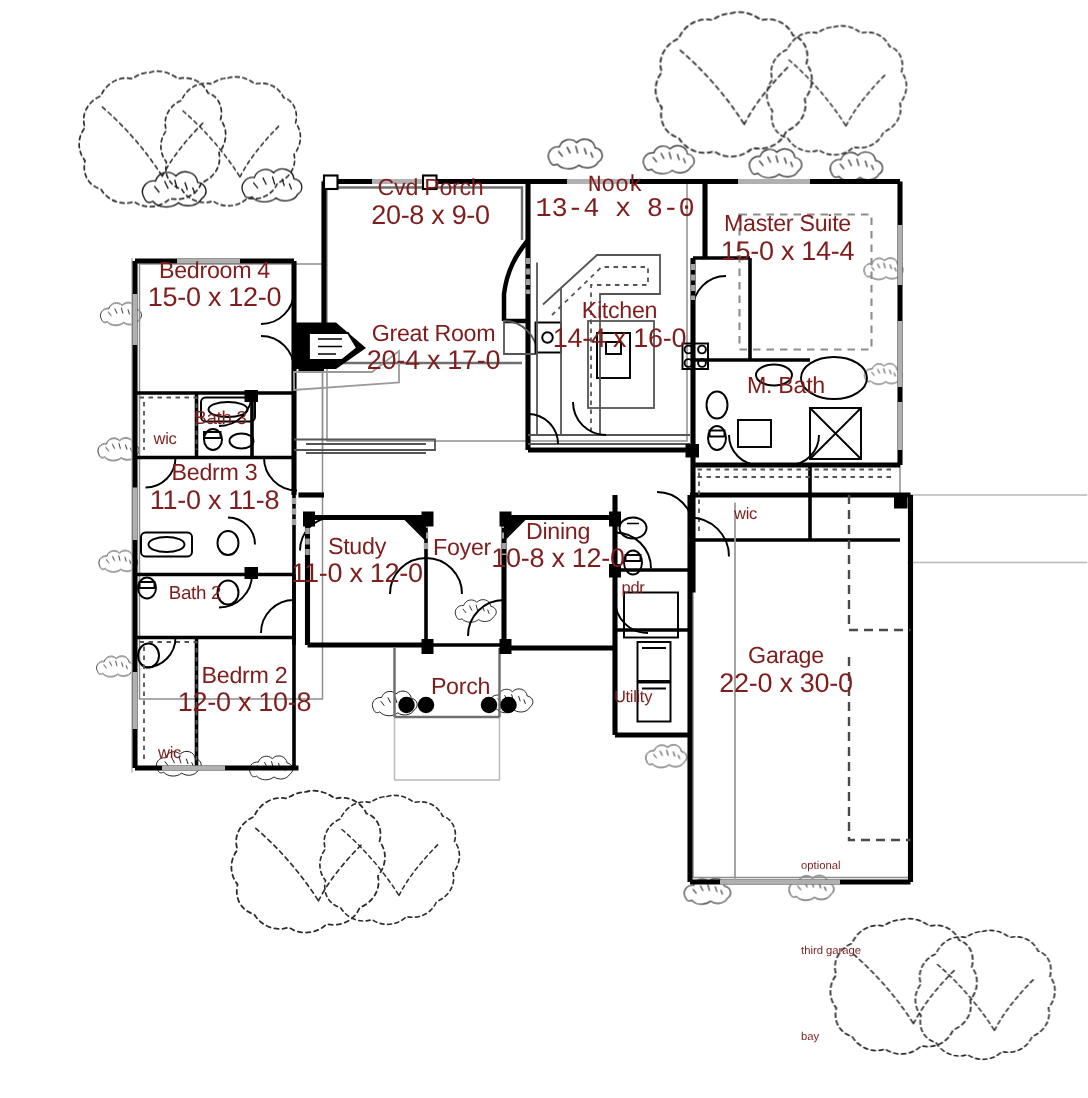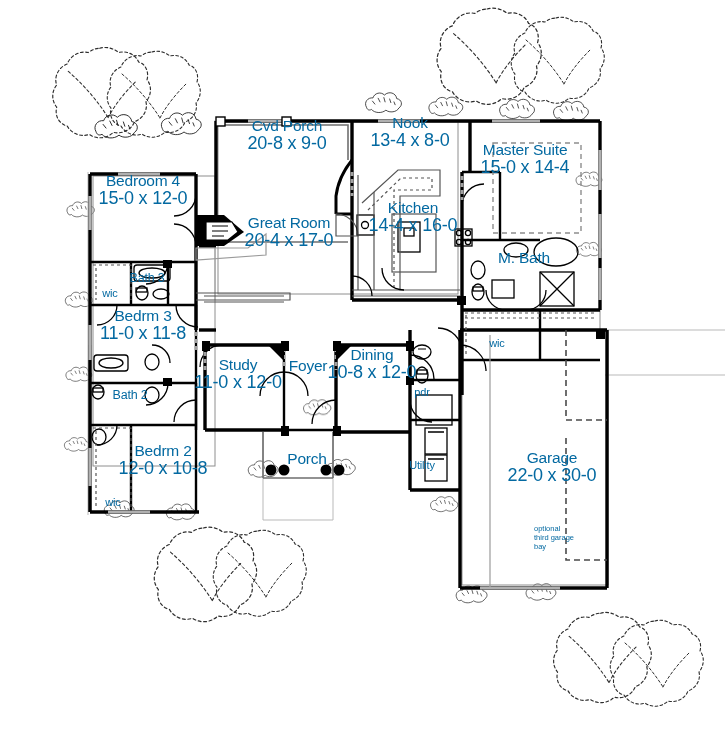--- a/index.html
+++ b/index.html
@@ -3,27 +3,27 @@
 <meta charset="utf-8">
 <title>Floor Plan</title>
 <style>
   html,body{margin:0;padding:0;background:#ffffff;}
   body{width:725px;height:732px;overflow:hidden;
        font-family:"Liberation Sans","DejaVu Sans",sans-serif;color:#000;}
   #plan{position:relative;width:725px;height:732px;background:#fff;}
   #plan svg{position:absolute;left:0;top:0;}
   .lbl{position:absolute;text-align:center;line-height:1.06;
        font-family:"Liberation Sans","DejaVu Sans",sans-serif;
-       color:#0369a1;white-space:nowrap;pointer-events:none;}
+       color:#7f1d1d;white-space:nowrap;pointer-events:none;}
   .lbl .nm{display:block;font-size:15.5px;letter-spacing:-0.2px;}
   .lbl .dm{display:block;font-size:18px;letter-spacing:-0.2px;margin-top:0px;}
   .lbl.sm .nm{font-size:12.5px;}
   .lbl.xs .nm{font-size:11px;margin-top:28px;}
   .lbl.tiny{font-size:7.5px;line-height:1.22;text-align:left;}
-  .lbl.tiny span{display:block;}
+  .lbl.tiny span{display:block;margin-top:48px;}
 </style>
 </head>
 <body>
 
 <div id="plan">
 
 <svg width="725" height="732" viewBox="0 0 725 732">
   <defs>
     <g id="treeA">
       <path d="M0,-44 C 6,-46 13,-44 18,-40 C 26,-42 34,-38 37,-31 C 44,-29 47,-21 45,-14
@@ -324,21 +324,21 @@
     <path d="M284,345 L284,361 L268,345 Z"></path>
   </g>
 
 </svg>
 
 <div class="lbl" style="left:287px;top:136px;transform:translate(-50%,-50%);">
   <span class="nm">Cvd Porch</span>
   <span class="dm">20-8 x 9-0</span>
 </div>
 
-<div class="lbl" style="left:410px;top:133px;transform:translate(-50%,-50%);">
+<div class="lbl" style="left:410px;top:133px;transform:translate(-50%,-50%);font-family:Liberation Mono, monospace;">
   <span class="nm">Nook</span>
   <span class="dm">13-4 x 8-0</span>
 </div>
 
 <div class="lbl" style="left:525px;top:160px;transform:translate(-50%,-50%);">
   <span class="nm">Master Suite</span>
   <span class="dm">15-0 x 14-4</span>
 </div>
 
 <div class="lbl" style="left:143px;top:191px;transform:translate(-50%,-50%);">
@@ -397,21 +397,21 @@
 
 <div class="lbl sm" style="left:130px;top:396px;transform:translate(-50%,-50%);">
   <span class="nm">Bath 2</span>
 </div>
 
 <div class="lbl" style="left:163px;top:461px;transform:translate(-50%,-50%);text-align:center;">
   <span class="nm">Bedrm 2</span>
   <span class="dm">12-0 x 10-8</span>
 </div>
 
-<div class="lbl" style="left:552px;top:448px;transform:translate(-50%,-50%);margin-top:20px;">
+<div class="lbl" style="left:524px;top:448px;transform:translate(-50%,-50%);">
   <span class="nm">Garage</span>
   <span class="dm">22-0 x 30-0</span>
 </div>
 
 <div class="lbl" style="left:307px;top:448px;transform:translate(-50%,-50%);margin-top:11px;">
   <span class="nm">Porch</span>
 </div>
 
 <div class="lbl xs" style="left:422px;top:452px;transform:translate(-50%,-50%);">
   <span class="nm">Utility</span>

